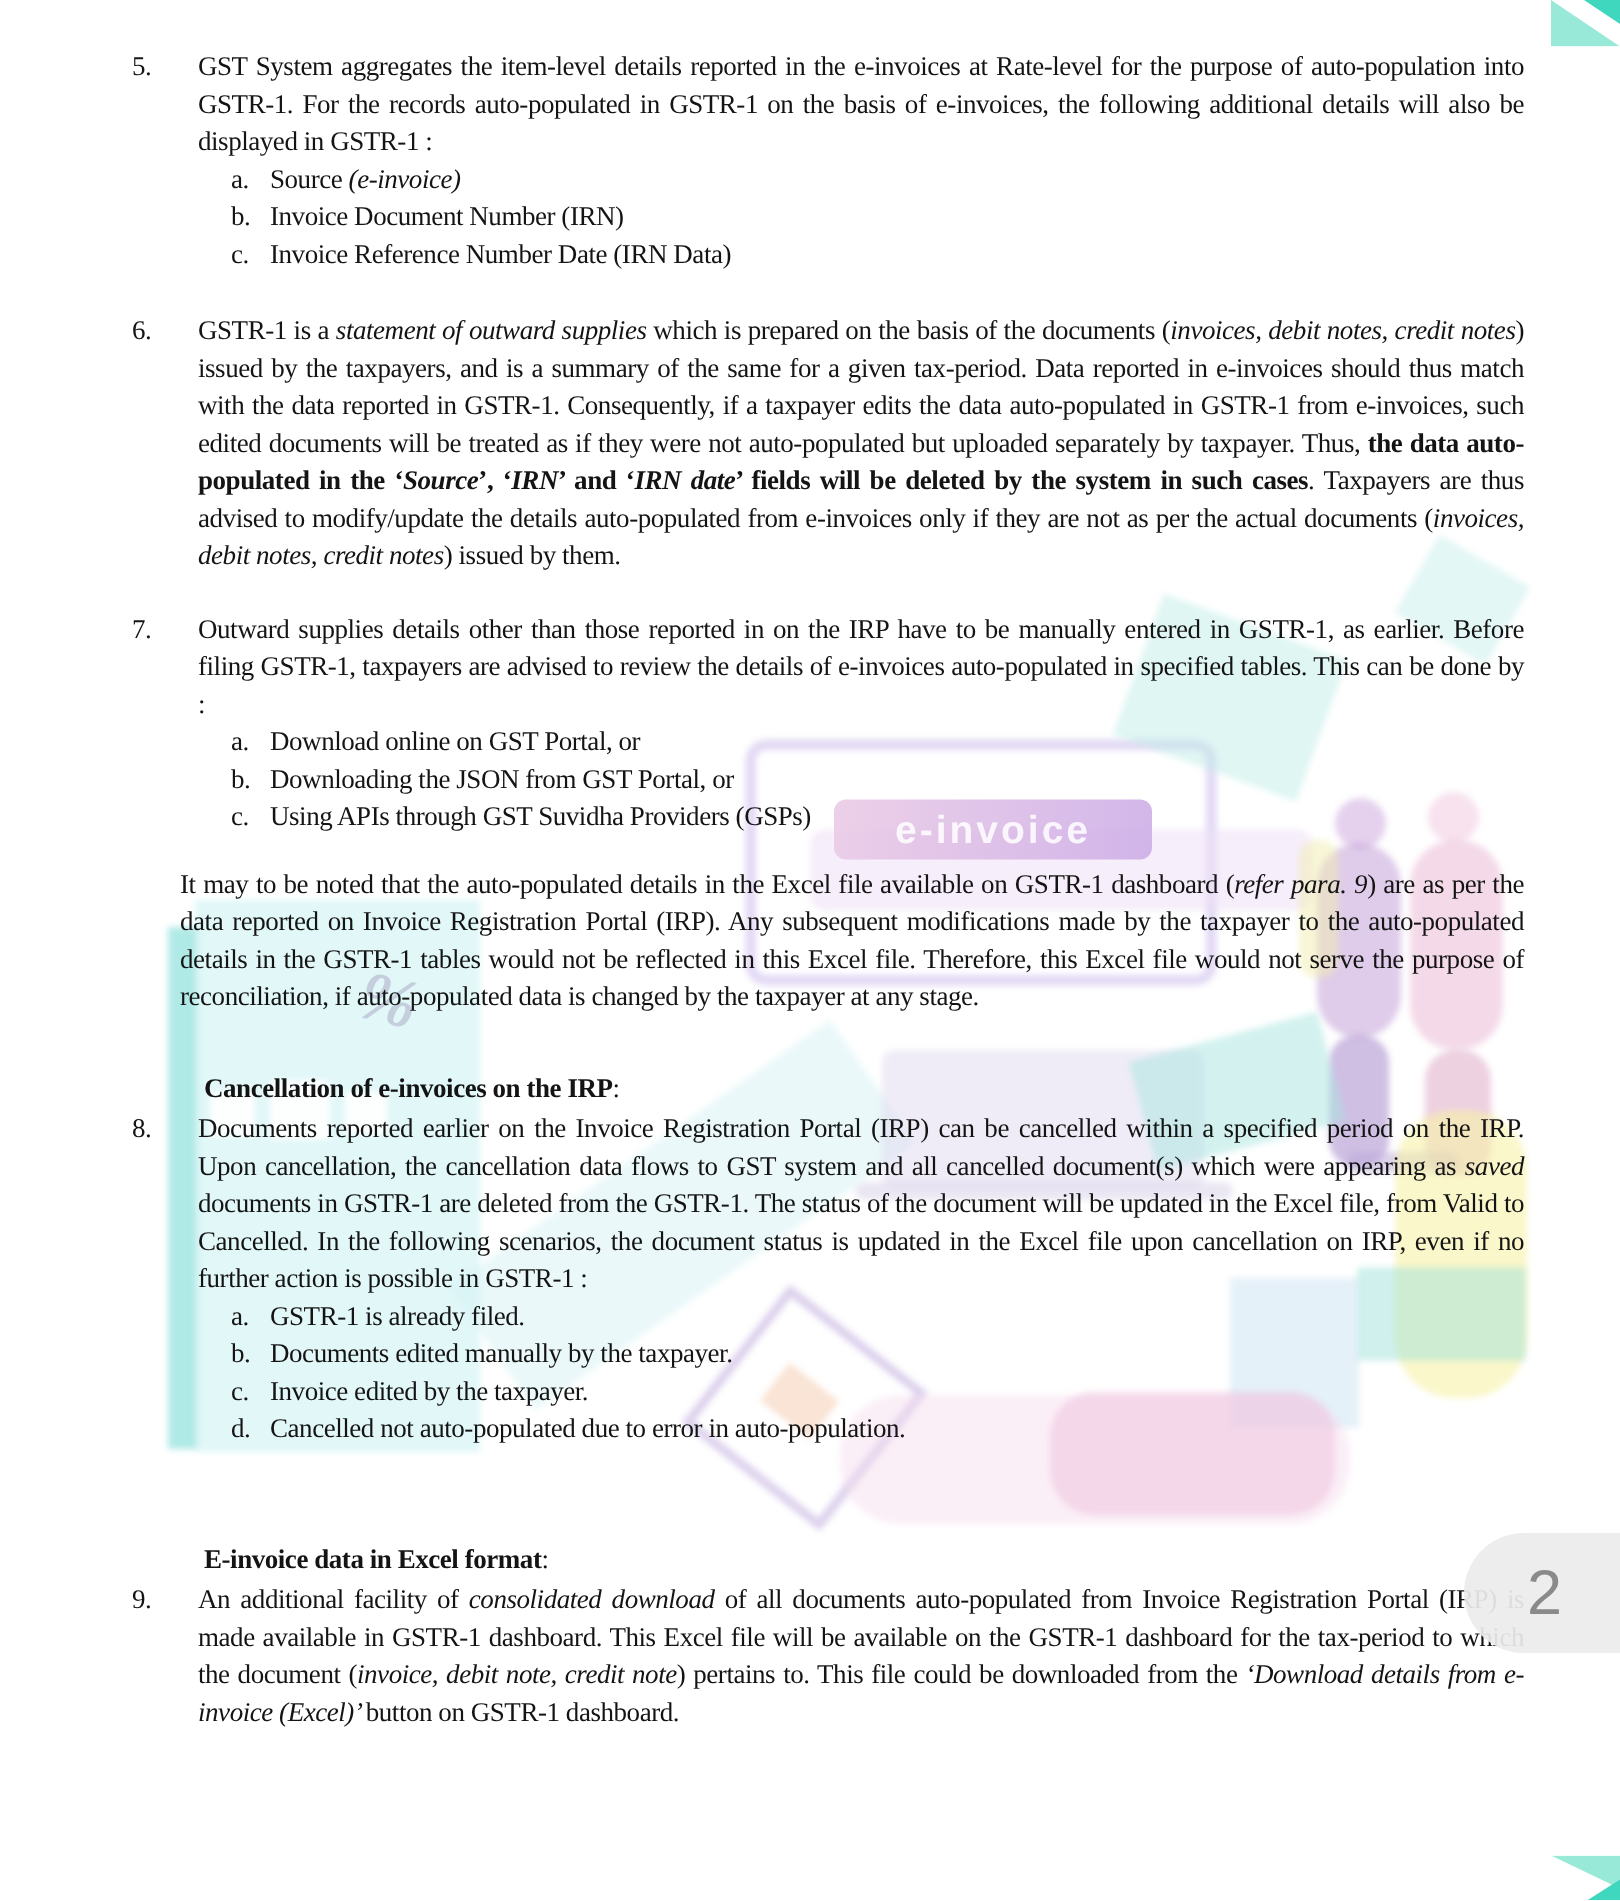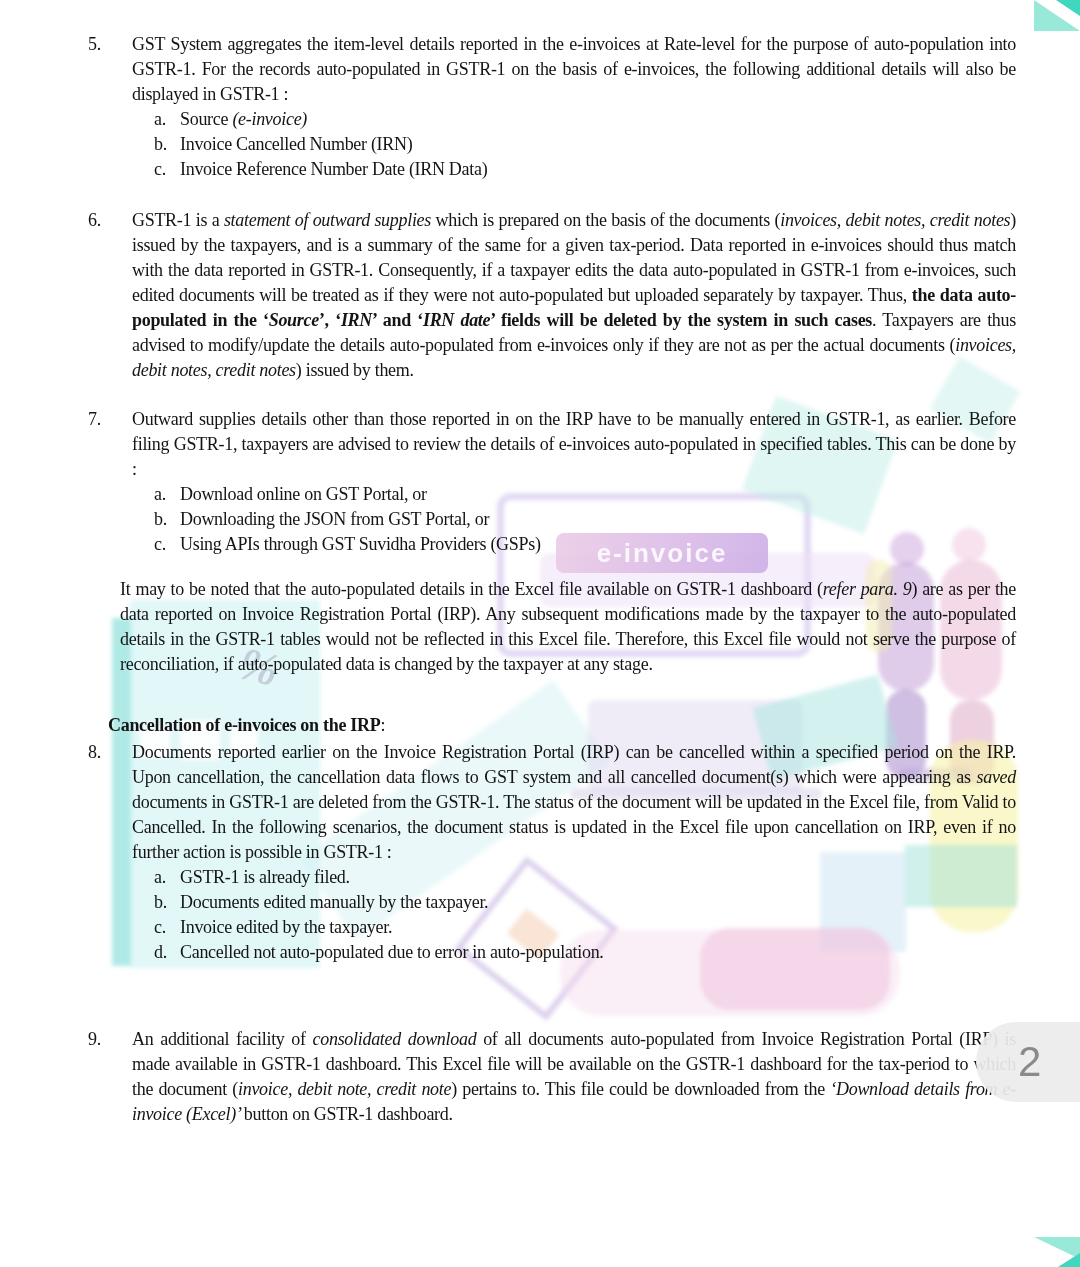--- a/index.html
+++ b/index.html
@@ -58,21 +58,21 @@
   #doc-content{position:absolute;z-index:1;left:88px;top:32px;width:928px;
                font-size:18px;line-height:25px;letter-spacing:-0.3px;}
   .item{display:flex;}
   .num{width:32px;flex-shrink:0;}
   .ibody{flex:1;min-width:0;margin-left:12px;}
   .jtext{text-align:justify;}
   .sub{display:flex;margin-left:22px;}
   .slet{width:26px;flex-shrink:0;}
   .stext{flex:1;}
   .para{margin-left:32px;text-align:justify;}
-  .heading{margin-left:20px;}
+  .heading{margin-left:48px;}
   .r{font-style:normal;font-weight:400;}
   .ri{font-style:italic;}
   .rb{font-weight:700;}
   .rbi{font-weight:700;font-style:italic;}
   
   #doc-content > :nth-child(1){margin-bottom:26px;}
   #doc-content > :nth-child(2){margin-bottom:24px;}
   #doc-content > :nth-child(3){margin-bottom:20px;}
   #doc-content > :nth-child(4){margin-bottom:36px;}
   #doc-content > :nth-child(5){margin-bottom:2px;}
@@ -123,21 +123,21 @@
       <div class="item">
         <div class="num">5.</div>
         <div class="ibody">
           <div class="jtext"><span class="r">GST System aggregates the item-level details reported in the e-invoices at Rate-level for the purpose of auto-population into GSTR-1. For the records auto-populated in GSTR-1 on the basis of e-invoices, the following additional details will also be displayed in GSTR-1 :</span></div>
           <div class="sub">
             <div class="slet">a.</div>
             <div class="stext"><span class="r">Source </span><span class="ri">(e-invoice)</span></div>
           </div>
           <div class="sub">
             <div class="slet">b.</div>
-            <div class="stext"><span class="r">Invoice Cancelled Number (IRN)</span></div>
+            <div class="stext"><span class="r">Invoice Document Number (IRN)</span></div>
           </div>
           <div class="sub">
             <div class="slet">c.</div>
             <div class="stext"><span class="r">Invoice Reference Number Date (IRN Data)</span></div>
           </div>
         </div>
       </div>
       <div class="item">
         <div class="num">6.</div>
         <div class="ibody">
@@ -179,20 +179,21 @@
           <div class="sub">
             <div class="slet">c.</div>
             <div class="stext"><span class="r">Invoice edited by the taxpayer.</span></div>
           </div>
           <div class="sub">
             <div class="slet">d.</div>
             <div class="stext"><span class="r">Cancelled not auto-populated due to error in auto-population.</span></div>
           </div>
         </div>
       </div>
+      <div class="heading"><span class="rb">E-invoice data in Excel format</span><span class="r">:</span></div>
       <div class="item">
         <div class="num">9.</div>
         <div class="ibody">
           <div class="jtext"><span class="r">An additional facility of </span><span class="ri">consolidated download</span><span class="r"> of all documents auto-populated from Invoice Registration Portal (IRP) is made available in GSTR-1 dashboard. This Excel file will be available on the GSTR-1 dashboard for the tax-period to which the document (</span><span class="ri">invoice, debit note, credit note</span><span class="r">) pertains to. This file could be downloaded from the </span><span class="ri">‘Download details from e-invoice (Excel)’ </span><span class="r">button on GSTR-1 dashboard.</span></div>
         </div>
       </div>
     </div>
 
   <div class="corner tr-light"></div>
   <div class="corner tr-dark"></div>

